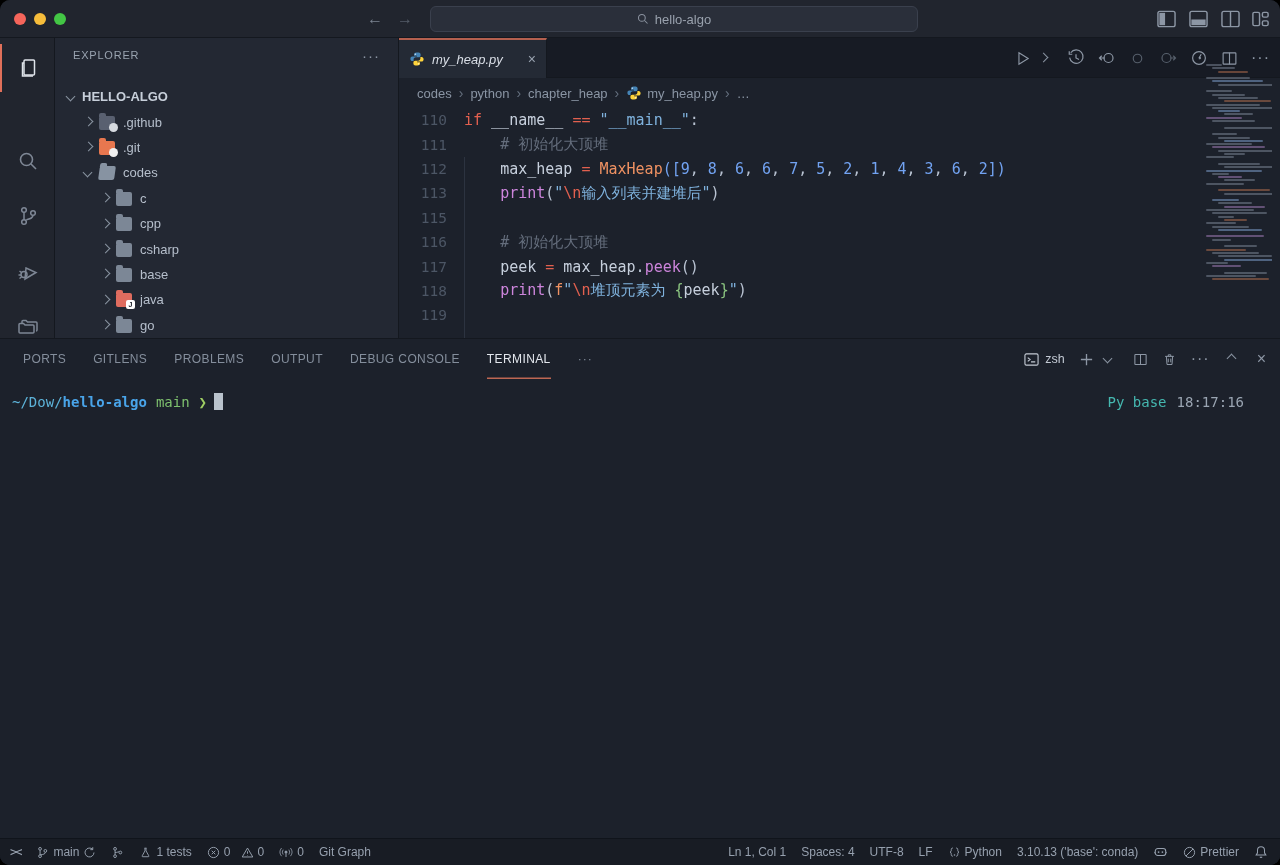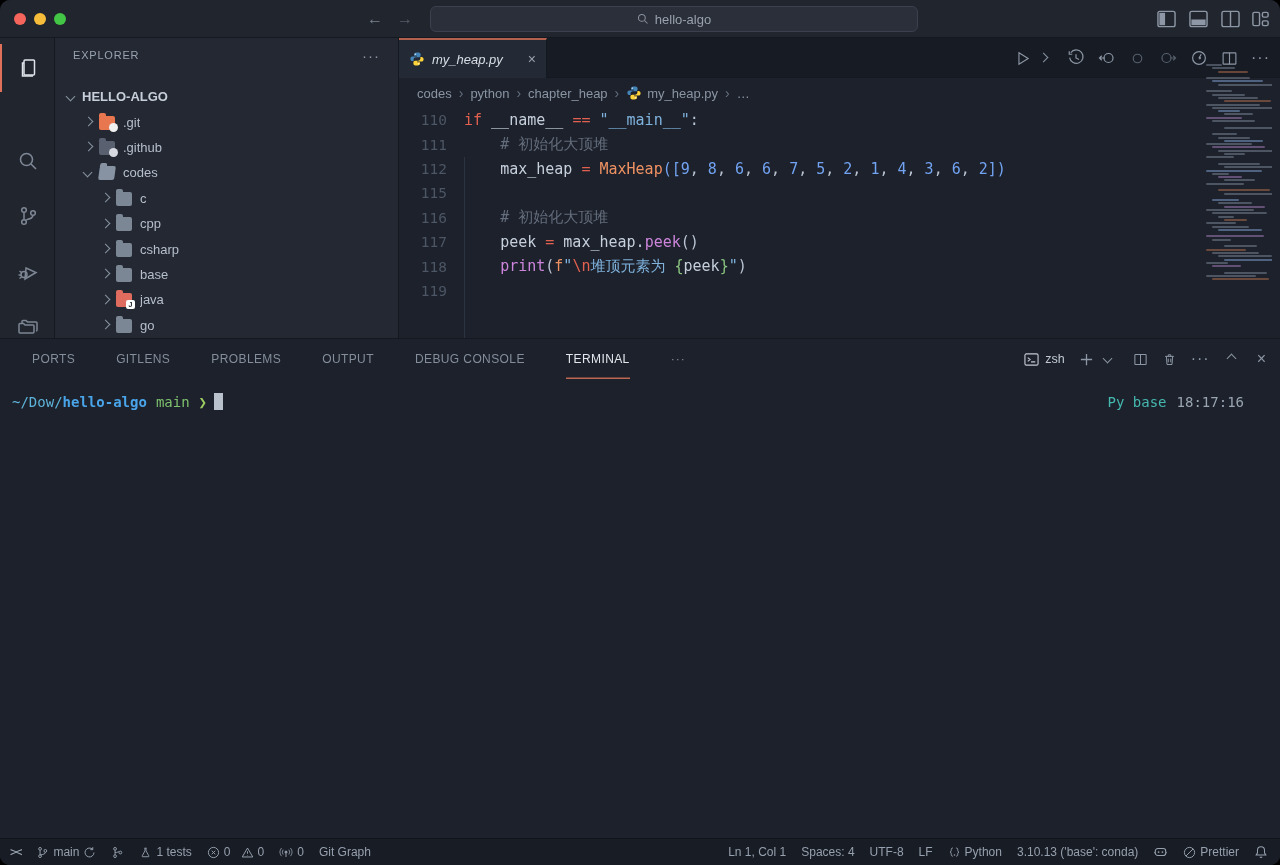--- a/index.html
+++ b/index.html
@@ -73,21 +73,21 @@
   .lnum { width:48px; text-align:right; color:#4c5665; flex:0 0 48px; font-size:14.5px; }
   .ltext { padding-left:17px; }
   .tk-str{color:#7fb2dd;} .tk-kw{color:#e2604f;} .tk-op{color:#e2604f;} .tk-esc{color:#e2604f;}
   .tk-fn{color:#cd85dc;} .tk-cls{color:#ee9162;} .tk-num{color:#72a3f2;} .tk-brk{color:#72a3f2;}
   .tk-pun{color:#b9c3d2;} .tk-cmt{color:#646d7c;} .tk-txt{color:#c6cfdc;} .tk-grn{color:#8bc580;}
   #indent-guide { position:absolute; left:65px; top:119px; width:1px; height:195px; background:#2c3340; }
   #minimap { position:absolute; right:8px; top:26px; width:72px; height:240px; overflow:hidden;}
   .mml { height:2px; margin-bottom:1.3px; border-radius:1px; opacity:.45;}
   
   #panel { position:absolute; left:0; top:338px; right:0; bottom:0; background:#1c212b; border-top:1px solid #14181f;}
-  #panel-tabs { position:absolute; left:32px; top:0; height:40px; display:flex; align-items:center; gap:41px;
+  #panel-tabs { position:absolute; left:23px; top:0; height:40px; display:flex; align-items:center; gap:27px;
     font-size:12px; letter-spacing:.4px; color:#848e9c;}
   .ptab { height:40px; display:flex; align-items:center; }
   .ptab.active { color:#e3e7ed; box-shadow:inset 0 -1.5px 0 #bd6753; }
   #panel-controls { position:absolute; right:14px; top:0; height:40px; display:flex; align-items:center; gap:14px; color:#8d97a5;}
   #shell-group { display:flex; align-items:center; gap:6px; color:#c3cad4; font-size:12.5px;}
   #terminal { position:absolute; left:12px; top:54px; right:12px; bottom:6px;
     font-family:"DejaVu Sans Mono", monospace; font-size:14px; }
   #prompt-line { display:flex; align-items:center; }
   .t-path{ color:#5db3d9; } .t-repo{ color:#49a4e9; font-weight:bold; } .t-branch{ color:#7ec16e; margin-left:9px;}
   .t-arrow{ color:#9fce63; margin-left:9px; margin-right:7px;}
@@ -235,33 +235,33 @@
     <div id="tree">
         <div class="trow root">
           <span style="width:8px"></span>
           <span class="chev down"></span>
           <span class="tlabel">HELLO-ALGO</span>
         </div>
         <div class="trow">
           <span style="width:25px;flex:0 0 25px"></span>
           <span class="chev"></span>
           <span class="ficon">
+            <span class="fold" style="background:#596070"></span>
+            <span class="fbadge" style="background:#d6dae0;border-radius:50%"></span>
+          </span>
+          <span class="tlabel">.github</span>
+        </div>
+        <div class="trow">
+          <span style="width:25px;flex:0 0 25px"></span>
+          <span class="chev"></span>
+          <span class="ficon">
             <span class="fold" style="background:#e8774f"></span>
             <span class="fbadge" style="background:#f0f0f0;border-radius:50%"></span>
           </span>
           <span class="tlabel">.git</span>
-        </div>
-        <div class="trow">
-          <span style="width:25px;flex:0 0 25px"></span>
-          <span class="chev"></span>
-          <span class="ficon">
-            <span class="fold" style="background:#596070"></span>
-            <span class="fbadge" style="background:#d6dae0;border-radius:50%"></span>
-          </span>
-          <span class="tlabel">.github</span>
         </div>
         <div class="trow">
           <span style="width:25px;flex:0 0 25px"></span>
           <span class="chev down"></span>
           <span class="ficon">
             <span class="fold" style="background:#8793a2;transform:skewX(-8deg)"></span>
           </span>
           <span class="tlabel">codes</span>
         </div>
         <div class="trow">
@@ -553,20 +553,21 @@
         </span>
         <span class="sep">›</span>
         <span class="bc">
           <span>…</span>
         </span>
       </div>
     <div id="code">
         <div class="cline"><span class="lnum">110</span><span class="ltext"><span class="tk-kw">if</span><span class="tk-txt"> __name__ </span><span class="tk-op">== </span><span class="tk-str">"__main__"</span><span class="tk-pun">:</span></span></div>
         <div class="cline"><span class="lnum">111</span><span class="ltext">    <span class="tk-cmt"># 初始化大顶堆</span></span></div>
         <div class="cline"><span class="lnum">112</span><span class="ltext">    <span class="tk-txt">max_heap </span><span class="tk-op">= </span><span class="tk-cls">MaxHeap</span><span class="tk-brk">([</span><span class="tk-num">9</span><span class="tk-pun">, </span><span class="tk-num">8</span><span class="tk-pun">, </span><span class="tk-num">6</span><span class="tk-pun">, </span><span class="tk-num">6</span><span class="tk-pun">, </span><span class="tk-num">7</span><span class="tk-pun">, </span><span class="tk-num">5</span><span class="tk-pun">, </span><span class="tk-num">2</span><span class="tk-pun">, </span><span class="tk-num">1</span><span class="tk-pun">, </span><span class="tk-num">4</span><span class="tk-pun">, </span><span class="tk-num">3</span><span class="tk-pun">, </span><span class="tk-num">6</span><span class="tk-pun">, </span><span class="tk-num">2</span><span class="tk-brk">])</span></span></div>
+        <div class="cline"><span class="lnum">113</span><span class="ltext">    <span class="tk-fn">print</span><span class="tk-pun">(</span><span class="tk-str">"</span><span class="tk-esc">\n</span><span class="tk-str">输入列表并建堆后"</span><span class="tk-pun">)</span></span></div>
         <div class="cline"><span class="lnum">115</span><span class="ltext"></span></div>
         <div class="cline"><span class="lnum">116</span><span class="ltext">    <span class="tk-cmt"># 初始化大顶堆</span></span></div>
         <div class="cline"><span class="lnum">117</span><span class="ltext">    <span class="tk-txt">peek </span><span class="tk-op">= </span><span class="tk-txt">max_heap</span><span class="tk-pun">.</span><span class="tk-fn">peek</span><span class="tk-pun">()</span></span></div>
         <div class="cline"><span class="lnum">118</span><span class="ltext">    <span class="tk-fn">print</span><span class="tk-pun">(</span><span class="tk-cls">f</span><span class="tk-str">"</span><span class="tk-esc">\n</span><span class="tk-str">堆顶元素为 </span><span class="tk-grn">{</span><span class="tk-txt">peek</span><span class="tk-grn">}</span><span class="tk-str">"</span><span class="tk-pun">)</span></span></div>
         <div class="cline"><span class="lnum">119</span><span class="ltext"></span></div>
       </div>
     <div id="indent-guide"></div>
     <div id="minimap">
         <div class="mml" style="width: 16px; margin-left: 6px; background: rgb(138, 148, 166);"></div>
         <div class="mml" style="width: 23px; margin-left: 12px; background: rgb(138, 148, 166);"></div>

